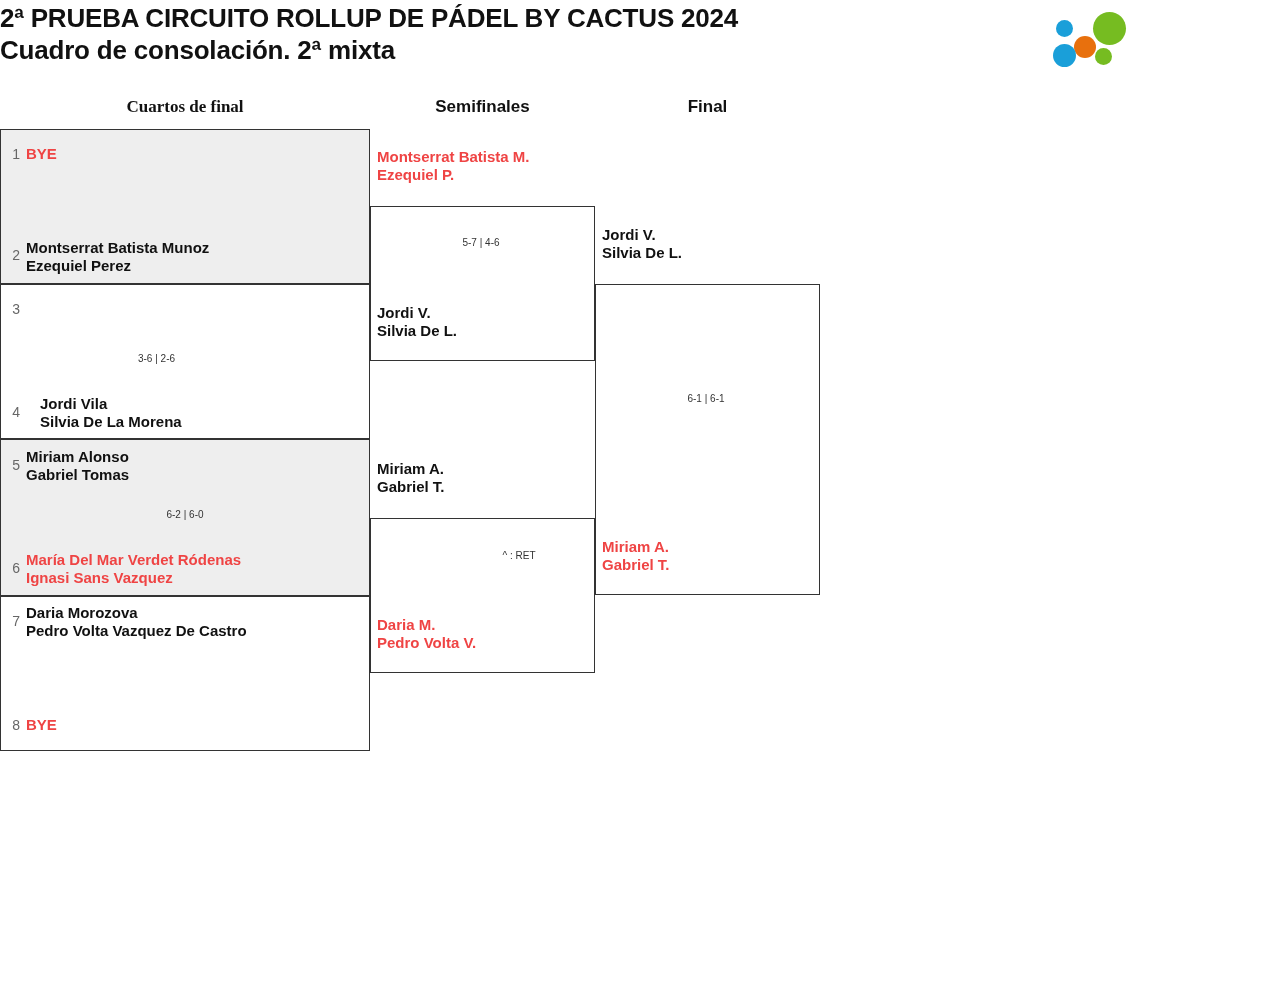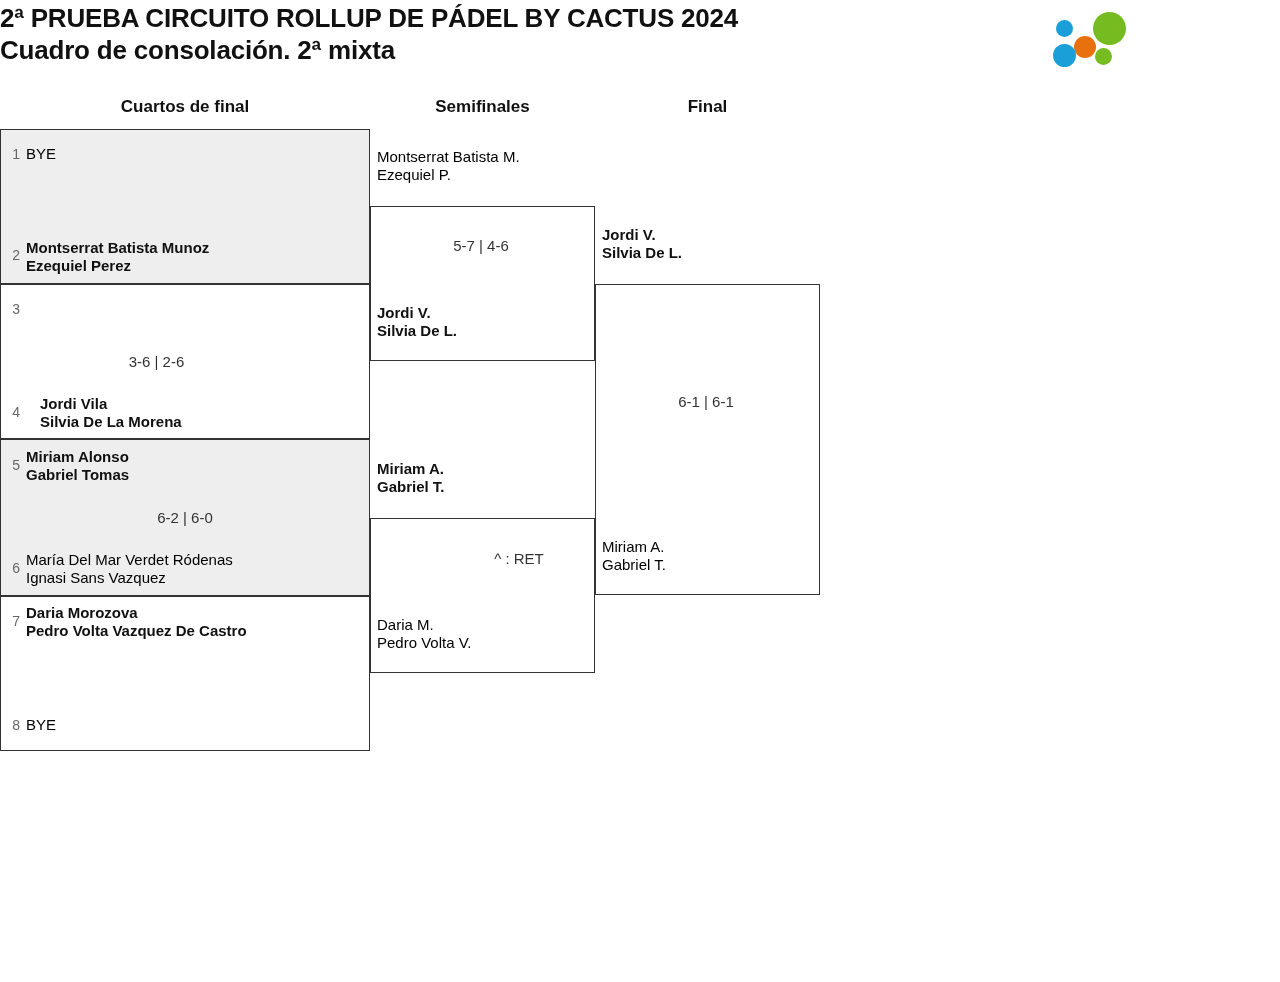--- a/index.html
+++ b/index.html
@@ -69,21 +69,21 @@
   .round-header {
     position: absolute;
     font-size: 17px;
     font-weight: bold;
     color: #111111;
     text-align: center;
     top: 96px;
     height: 22px;
     line-height: 22px;
   }
-  #round-head-0 { left: 0px;   width: 370px; }
+  #round-head-0 { left: 0px;   width: 370px; font-family: Liberation Serif, serif; }
   #round-head-1 { left: 370px; width: 225px; }
   #round-head-2 { left: 595px; width: 225px; }
 
   
   #bracket {
     position: absolute;
     left: 0; top: 0;
     width: 1280px; height: 982px;
   }
 
@@ -106,27 +106,27 @@
   }
 
   
   .team {
     position: absolute;
     font-size: 15px;
     line-height: 18px;
     white-space: nowrap;
   }
   .team.winner { font-weight: bold; color: #111111; }
-  .team.loser  { font-weight: normal; color: #000000; }
+  .team.loser  { font-weight: bold; color: #ef4444; }
   .team .ln { display: block; }
 
   
   .score {
     position: absolute;
-    font-size: 15px;
+    font-size: 10px;
     color: #333333;
     text-align: center;
   }
 </style>
 </head>
 <body>
 
 <div id="header">
   <div id="title-block">
     <div class="title-line">2ª PRUEBA CIRCUITO ROLLUP DE PÁDEL BY CACTUS 2024</div>

